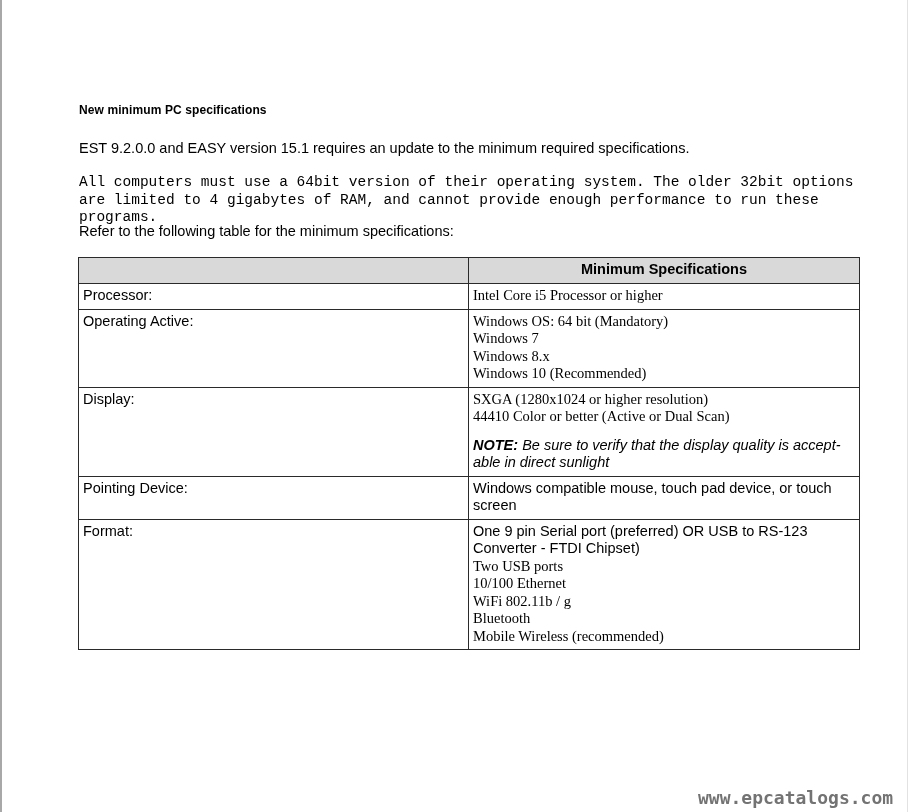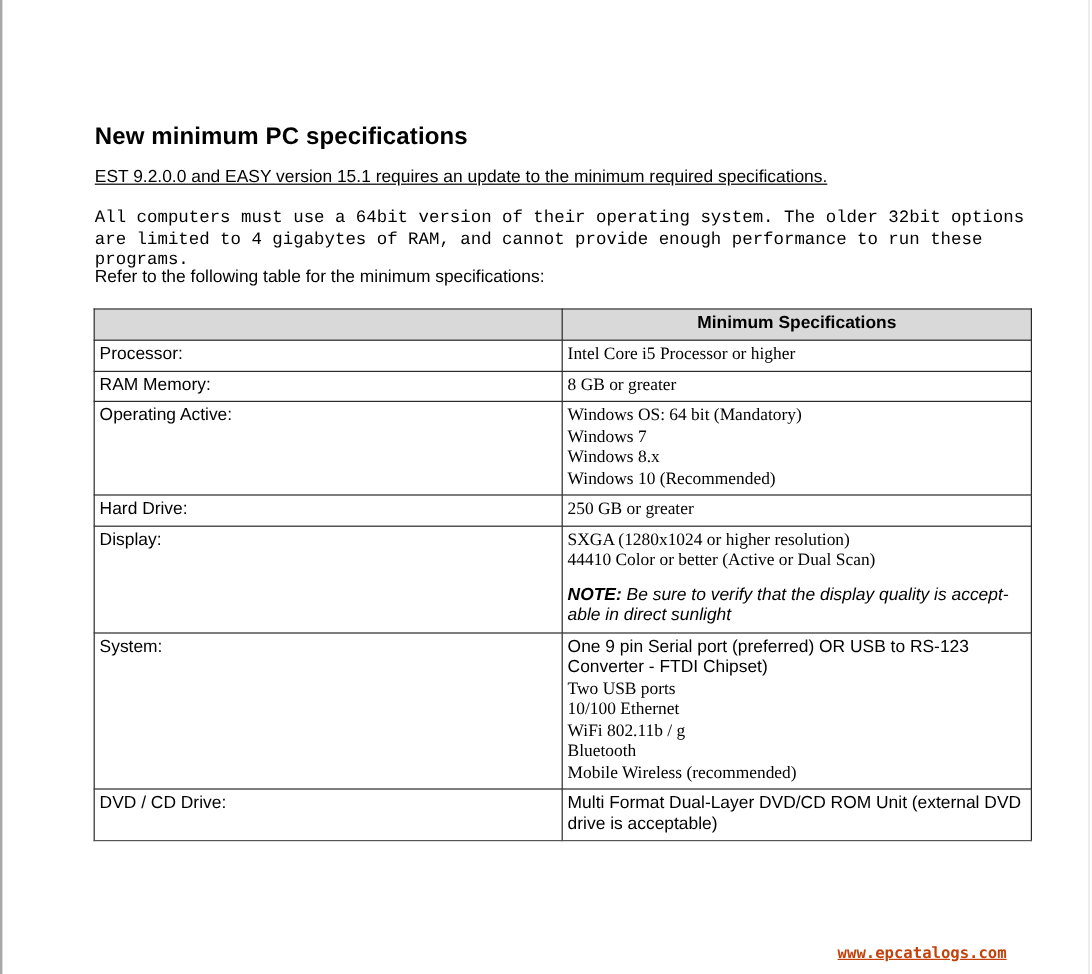--- a/index.html
+++ b/index.html
@@ -5,24 +5,24 @@
     html, body { margin: 0; padding: 0; }
     body {
       width: 910px; height: 812px; background: #ffffff; position: relative; overflow: hidden;
       font-family: "Liberation Sans", sans-serif; color: #000;
     }
     .page-edge-left { position: absolute; left: 0; top: 0; width: 2px; height: 812px; background: #a8a8a8; }
     .page-edge-right { position: absolute; left: 907px; top: 0; width: 1px; height: 812px; background: #e2e2e2; }
     .content { position: absolute; left: 79px; top: 0; width: 790px; }
     h1 {
       position: absolute; top: 103px; left: 0; margin: 0;
-      font-size: 20px; font-weight: bold; letter-spacing: 0.1px; white-space: nowrap;
+      font-size: 12px; font-weight: bold; letter-spacing: 0.1px; white-space: nowrap;
     }
     .para { position: absolute; left: 0; margin: 0; font-size: 14.5px; line-height: 17.5px; width: 790px; }
-    .p1 { top: 140px; text-decoration: underline; }
+    .p1 { top: 140px; }
     .p2 { top: 174px; font-family: Liberation Mono, monospace; }
     .p3 { top: 223px; }
 
     table.specs {
       position: absolute; left: 78px; top: 257px; width: 781px;
       border-collapse: collapse; table-layout: fixed;
       font-size: 14.5px; line-height: 17.5px;
     }
     table.specs td, table.specs th {
       border: 1.5px solid #2a2a2a; vertical-align: top; padding: 3px 4px 4px 4px; text-align: left; margin-left: 36px;
@@ -30,22 +30,22 @@
     table.specs th { background: #d9d9d9; font-weight: bold; text-align: center; height: 18px; }
     table.specs col.c1 { width: 390px; }
     table.specs col.c2 { width: 391px; }
     table.specs tr.last td { border-bottom-color: #555; }
     .line { display: block; white-space: nowrap; font-family: Liberation Serif, serif; }
     .note { display: block; margin-top: 11px; font-style: italic; }
     .note b { font-weight: bold; }
 
     .watermark {
       position: absolute; left: 698px; top: 787px;
-      font-family: "DejaVu Sans Mono", monospace; font-weight: bold; font-size: 13px;
-      color: #c2410c; letter-spacing: 0px; text-decoration: underline;
+      font-family: "DejaVu Sans Mono", monospace; font-weight: bold; font-size: 18px;
+      color: #737373; letter-spacing: 0px;
     }
   </style>
 </head>
 <body>
 
 <div class="page-edge-left"></div>
 <div class="page-edge-right"></div>
 
 <div class="content">
   <h1>New minimum PC specifications</h1>
@@ -66,61 +66,49 @@
     </tr>
   </thead>
   <tbody>
     <tr>
       <td>Processor:</td>
       <td>
         <span class="line">Intel Core i5 Processor or higher</span>
       </td>
     </tr>
     <tr>
-      <td>RAM Memory:</td>
-      <td>
-        <span class="line">8 GB or greater</span>
-      </td>
-    </tr>
-    <tr>
       <td>Operating Active:</td>
       <td>
         <span class="line">Windows OS: 64 bit (Mandatory)</span>
         <span class="line">Windows 7</span>
         <span class="line">Windows 8.x</span>
         <span class="line">Windows 10 (Recommended)</span>
-      </td>
-    </tr>
-    <tr>
-      <td>Hard Drive:</td>
-      <td>
-        <span class="line">250 GB or greater</span>
       </td>
     </tr>
     <tr>
       <td>Display:</td>
       <td>
         <span class="line">SXGA (1280x1024 or higher resolution)</span>
         <span class="line">44410 Color or better (Active or Dual Scan)</span>
         <span class="note"><b>NOTE:</b><span> Be sure to verify that the display quality is accept-able in direct sunlight</span></span>
       </td>
     </tr>
     <tr>
-      <td>System:</td>
+      <td>Pointing Device:</td>
+      <td>
+        <span>Windows compatible mouse, touch pad device, or touch screen</span>
+      </td>
+    </tr>
+    <tr>
+      <td>Format:</td>
       <td>
         <span style="display:block">One 9 pin Serial port (preferred) OR USB to RS-123 Converter - FTDI Chipset)</span>
         <span class="line">Two USB ports</span>
         <span class="line">10/100 Ethernet</span>
         <span class="line">WiFi 802.11b / g</span>
         <span class="line">Bluetooth</span>
         <span class="line">Mobile Wireless (recommended)</span>
       </td>
     </tr>
-    <tr class="last">
-      <td>DVD / CD Drive:</td>
-      <td>
-        <span>Multi Format Dual-Layer DVD/CD ROM Unit (external DVD drive is acceptable)</span>
-      </td>
-    </tr>
   </tbody>
 </table>
 
 <div class="watermark">www.epcatalogs.com</div>
 
 </body></html>

